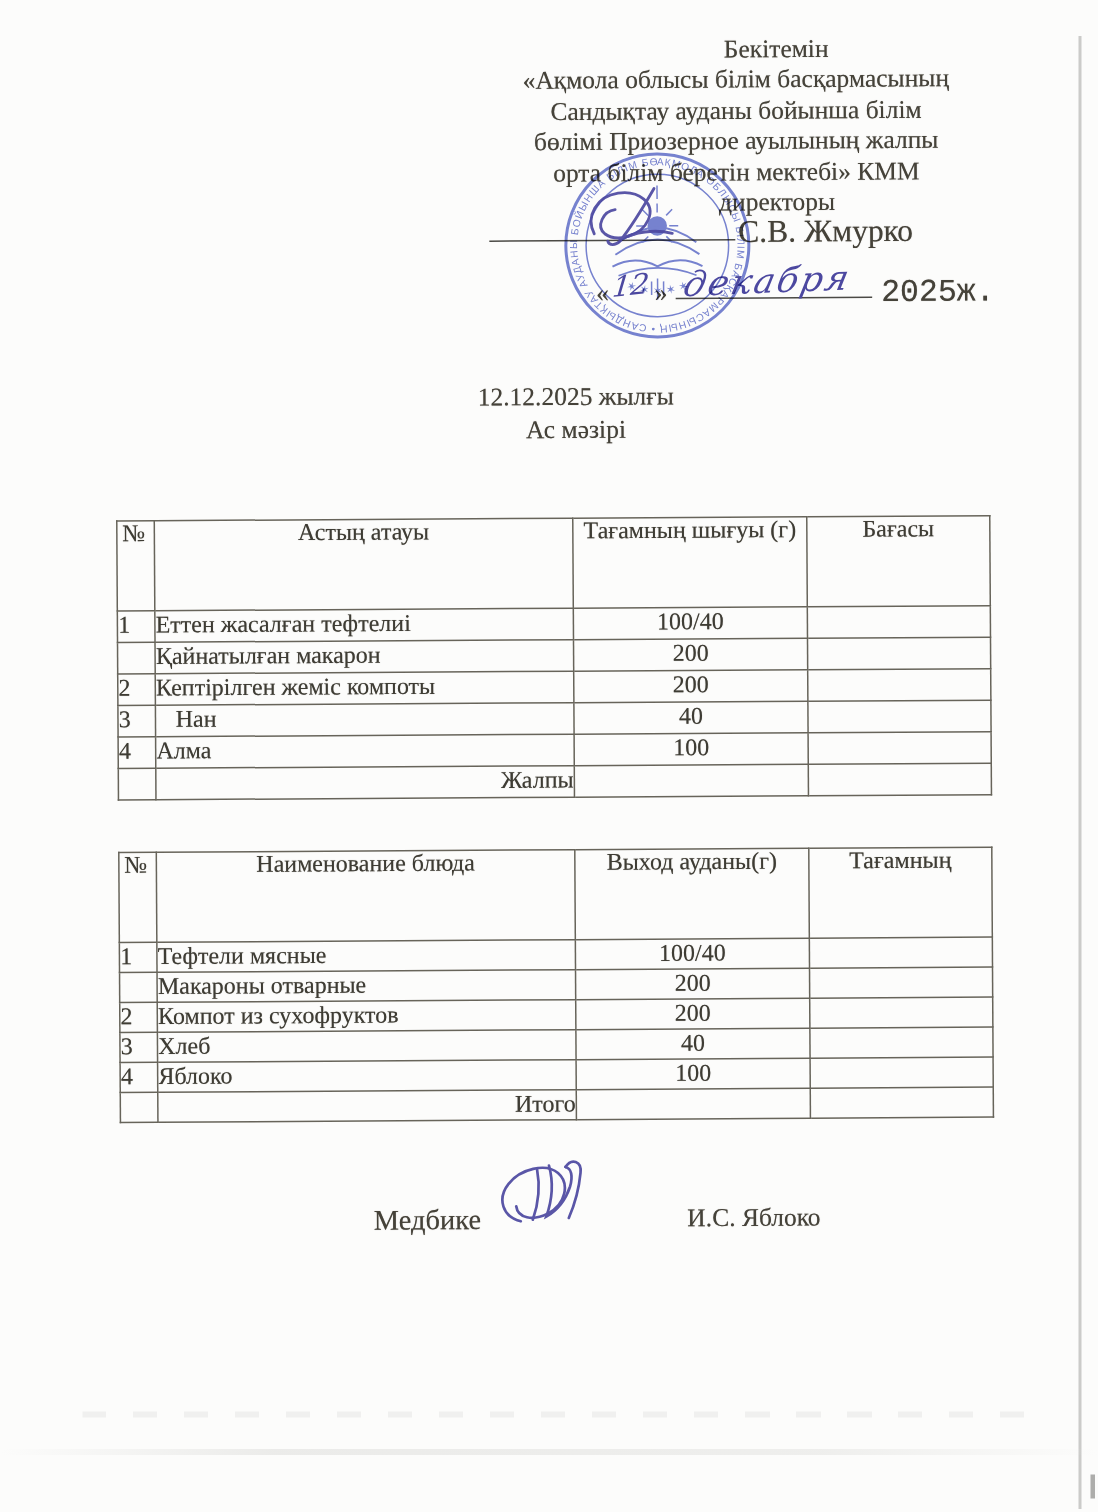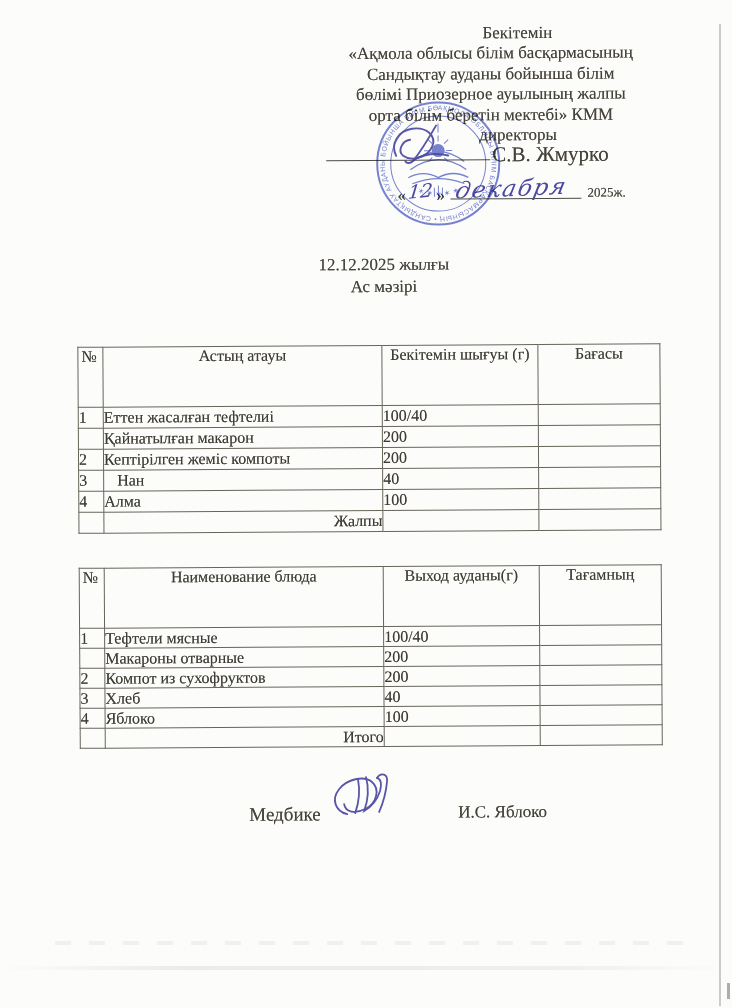--- a/index.html
+++ b/index.html
@@ -19,42 +19,42 @@
   .approval .indent{transform:translateX(27px);}
 
   
   .abs{position:absolute;}
   .u-line{border-bottom:1.6px solid #4b4a45;display:block;}
   .sig-underline{left:328px;top:143px;width:164px;height:17px;}
   .director-name{left:494px;top:143px;font-size:21px;}
   .q-open{left:399px;top:186px;font-size:17px;}
   .q-close{left:438px;top:186px;font-size:17px;}
   .month-underline{left:452px;top:186px;width:131px;height:13px;}
-  .year{left:589px;top:186px;font-size:13px;}
+  .year{left:589px;top:186px;font-size:21px;font-family:Liberation Mono, monospace;}
   .hw{font-family:"DejaVu Serif","Liberation Serif",serif;font-style:italic;color:#4c48a0;}
   .hw-day{left:410px;top:180px;font-size:19px;transform:skewX(-12deg) rotate(-6deg);}
   .hw-month{left:458px;top:176px;font-size:23px;letter-spacing:1.5px;transform:skewX(-14deg) rotate(-2deg);}
 
   
   .doc-title{position:absolute;left:230px;top:254px;width:310px;text-align:center;
     font-size:17px;line-height:22px;}
 
   
   table.menu{position:absolute;left:78px;border-collapse:collapse;table-layout:fixed;
     width:582px;font-size:16px;color:#3e3c34;}
   .t-kk{top:345px;}
   .t-ru{top:566px;}
   table.menu td{border:1px solid #67645a;padding:0;overflow:hidden;}
   .hdr td{height:59px;vertical-align:top;text-align:center;padding-top:4px;}
   .hdr td.c-num{text-align:left;padding-left:3px;}
   .t-kk .row td{height:20px;line-height:20px;}
   .t-ru .row td{height:19px;line-height:19px;}
   td.c-num{padding-left:7px;text-align:left;}
   td.c-name{padding-left:8px;text-align:left;white-space:nowrap;}
-  td.c-out{text-align:left;}
+  td.c-out{text-align:center;}
   td.c-total{text-align:right;padding-right:3px;}
 
   
   .footer-role{left:247px;top:803px;font-size:19px;}
   .footer-name{left:456px;top:803px;font-size:17px;}
 
   
   .ink-layer{position:absolute;left:0;top:0;width:732px;height:1008px;pointer-events:none;}
 
   
@@ -149,21 +149,21 @@
       <colgroup>
           <col style="width:25px">
           <col style="width:279px">
           <col style="width:156px">
           <col style="width:122px">
         </colgroup>
       <tbody>
           <tr class="hdr">
         <td class="c-num">№</td>
         <td>Астың атауы</td>
-        <td>Бекітемін шығуы (г)</td>
+        <td>Тағамның шығуы (г)</td>
         <td>Бағасы</td>
       </tr>
       <tr class="row">
         <td class="c-num">1</td>
         <td class="c-name">Еттен жасалған тефтелиі</td>
         <td class="c-out">100/40</td>
         <td></td>
       </tr>
       <tr class="row">
         <td class="c-num"></td>

